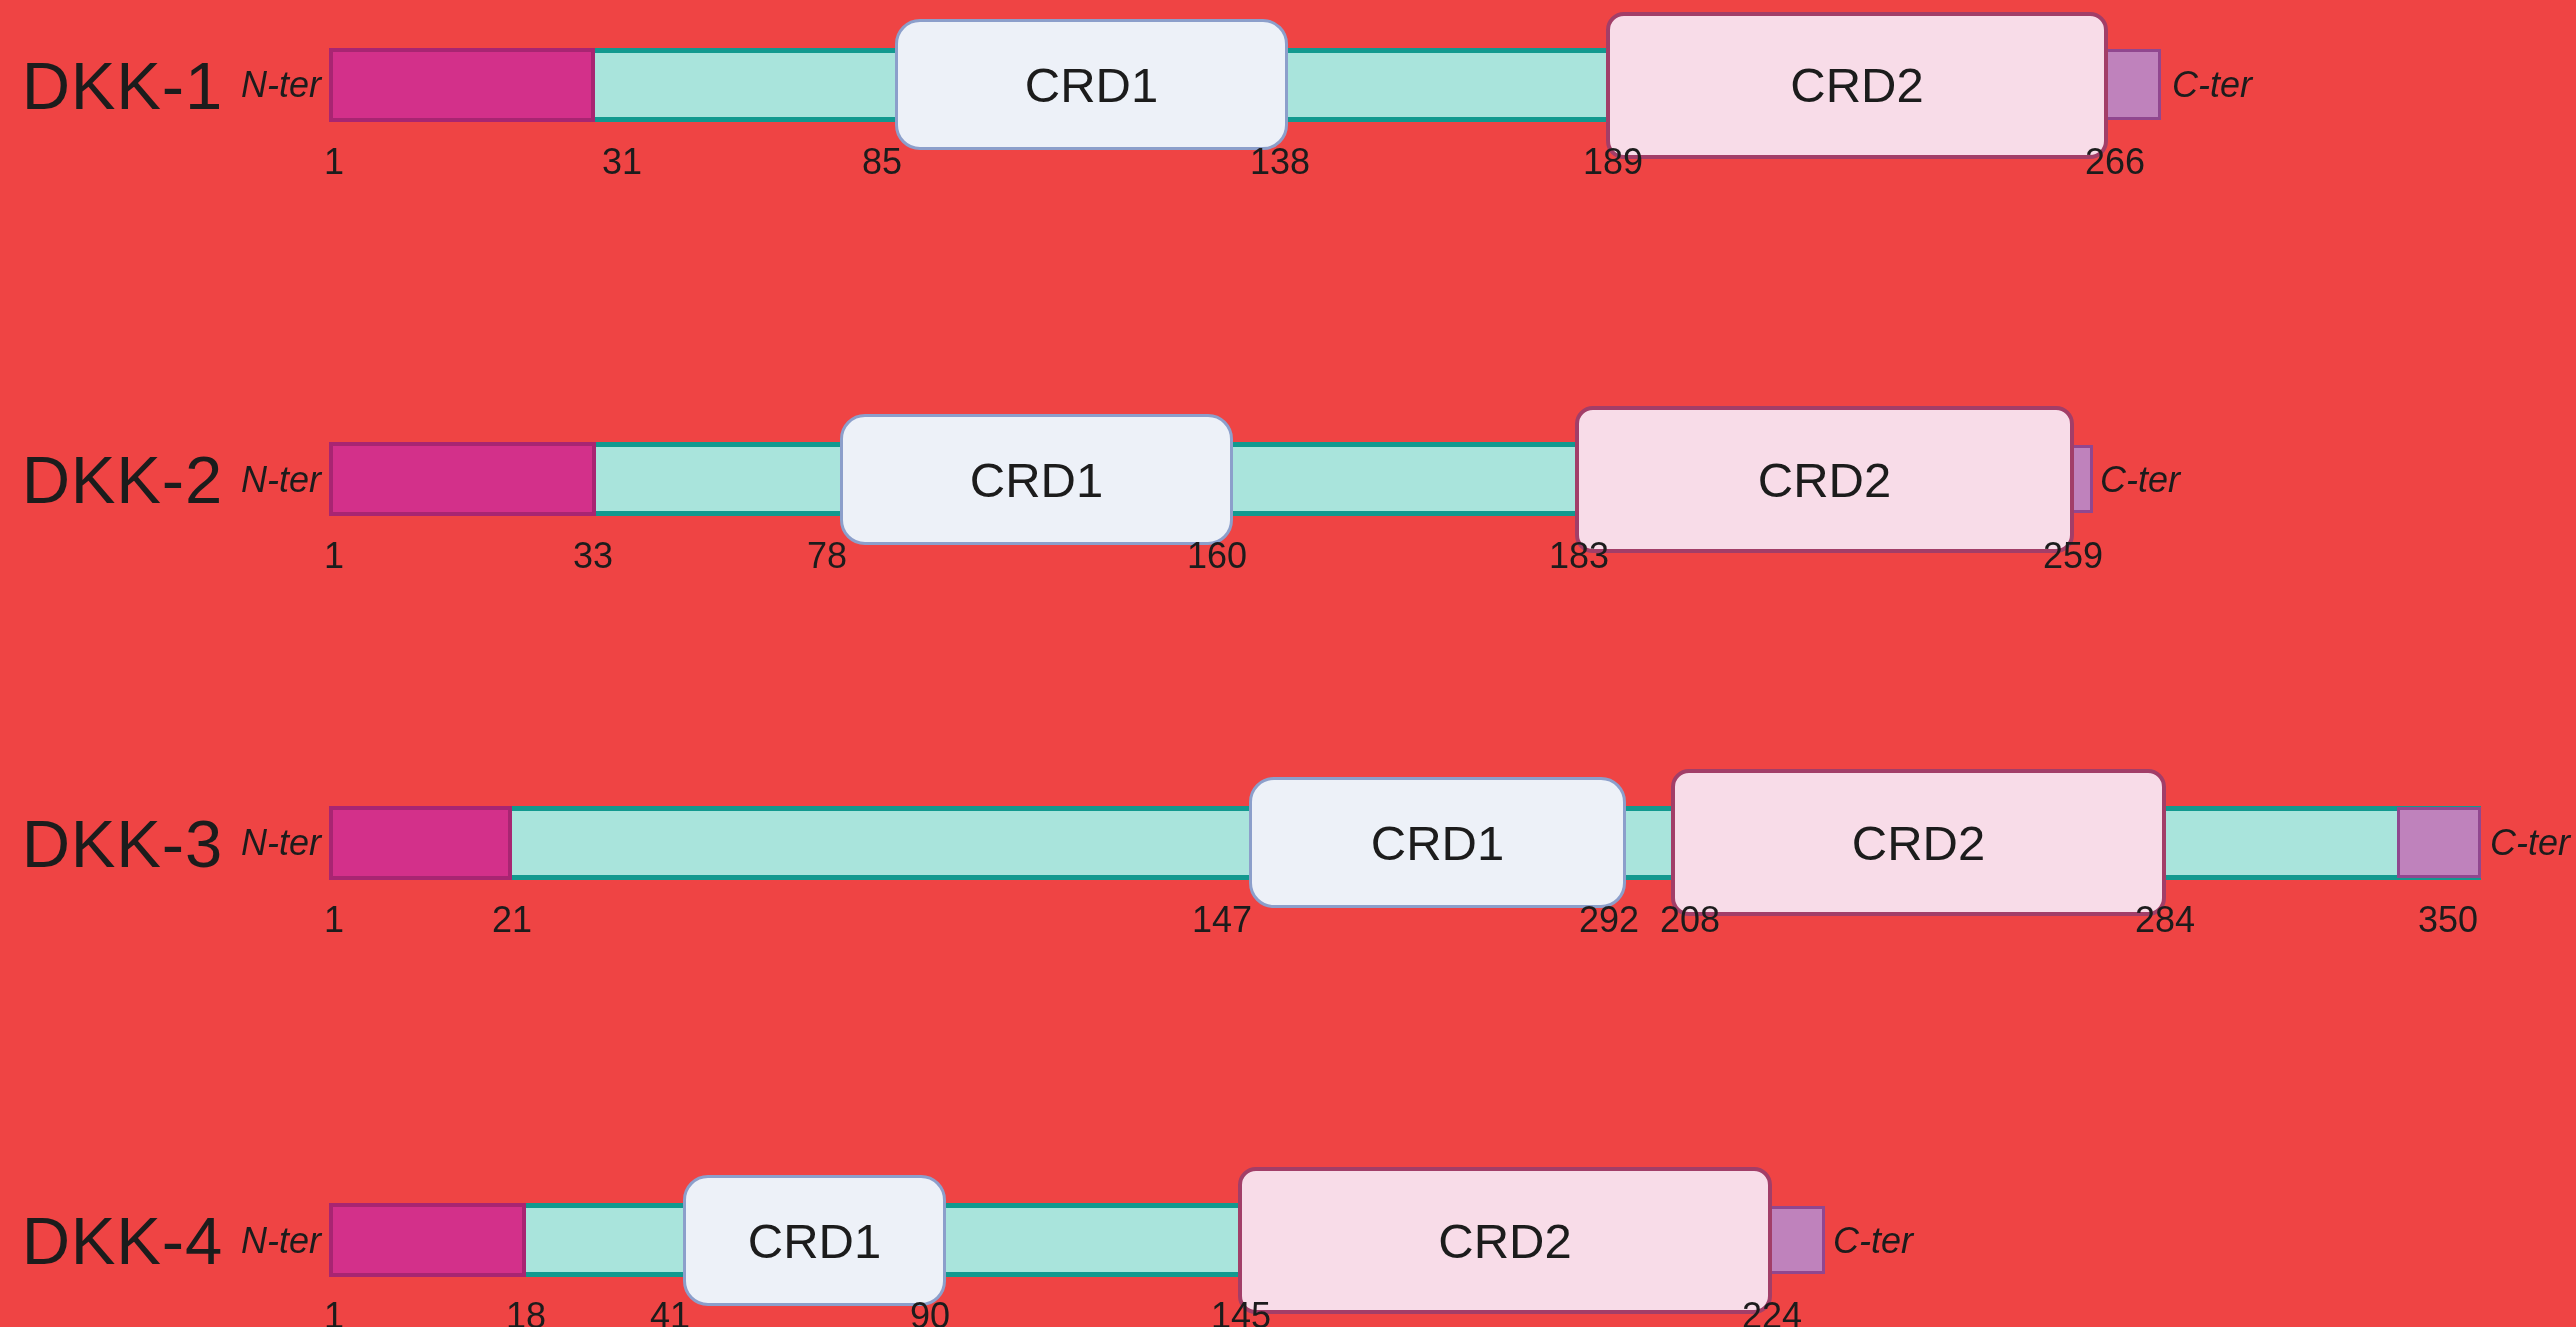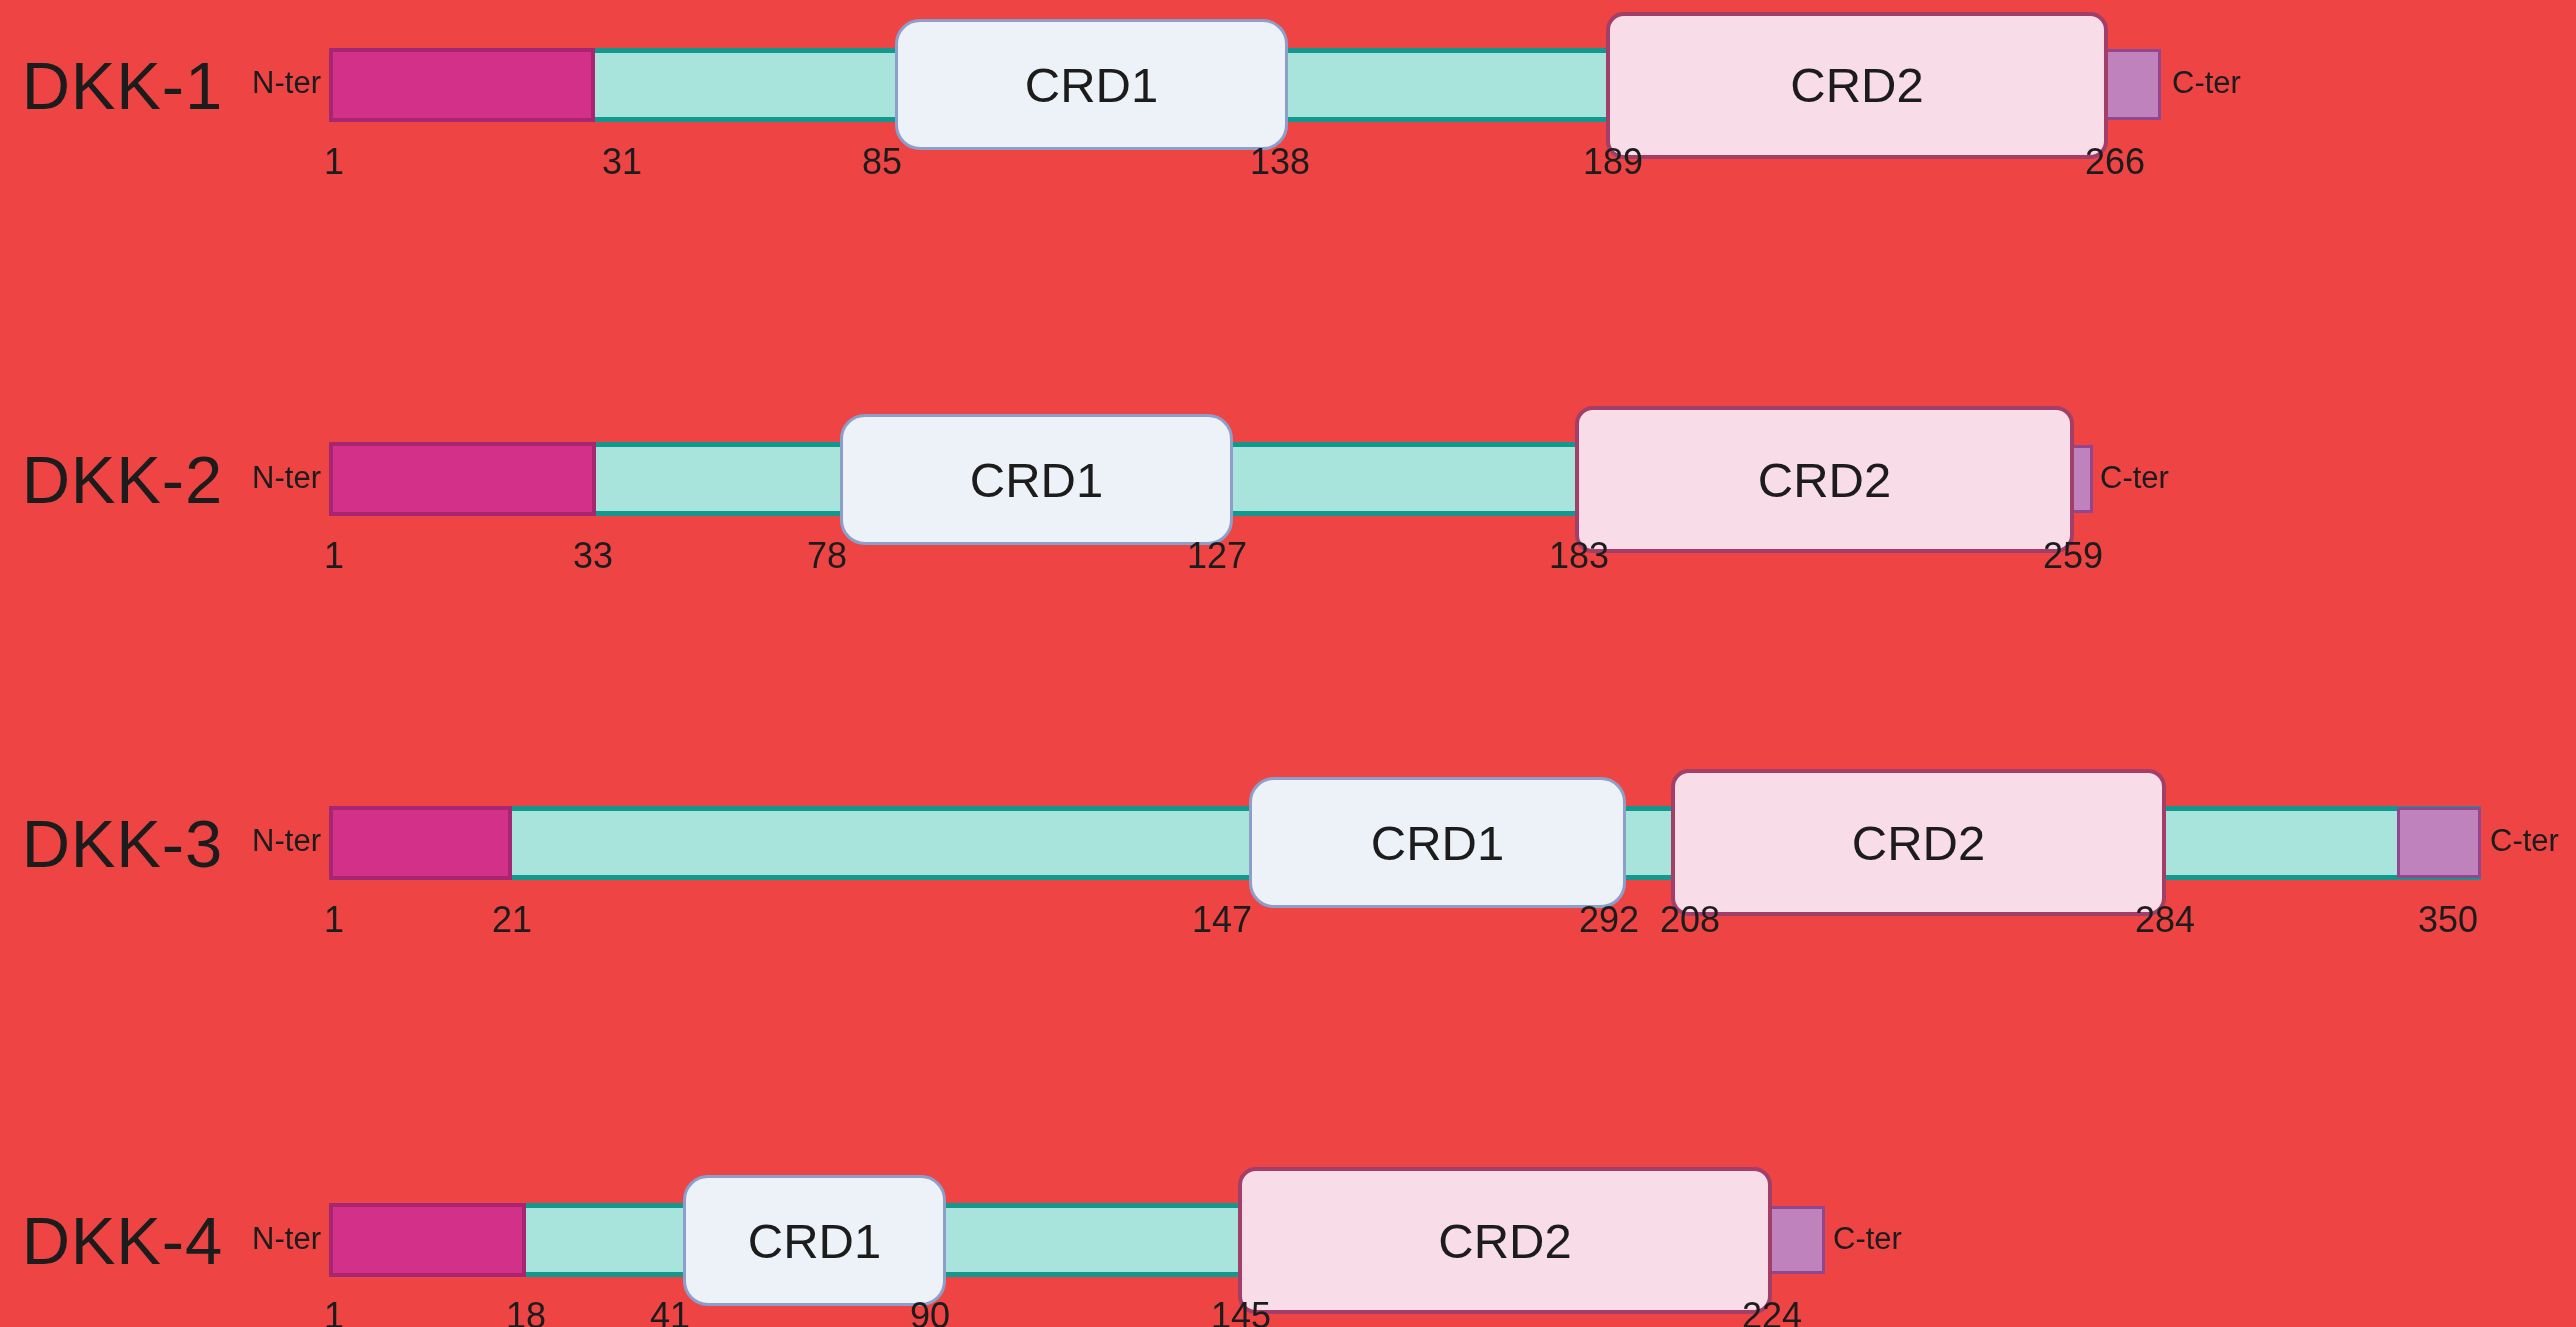--- a/index.html
+++ b/index.html
@@ -1,21 +1,21 @@
 <!DOCTYPE html>
 <html style="--teal-fill: #a9e4dc; --teal-border: #12998f; --signal-fill: #d3308a; --signal-border: #a82572; --crd1-fill: #edf1f8; --crd1-border: #8c9fcb; --crd2-fill: #f8dce8; --crd2-border: #a23e68; --sgy-fill: #f2e0b2; --sgy-border: #b0762d; --cter-fill: #bf82bc; --cter-border: #90478f; --text: #1c1c1c;font-size:12.4px"><head>
 <meta charset="utf-8">
 <style>
   html,body{margin:0;padding:0;background:#ffffff;}
   #canvas{
     position:relative;width:2576px;height:1328px;background:#ef4444;overflow:hidden;
     font-family:"Liberation Sans",sans-serif;color:var(--text,#1c1c1c);
   }
   .protein-name{position:absolute;font-size:67px;line-height:1;letter-spacing:0.8px;white-space:nowrap;z-index:4;}
-  .term-label{position:absolute;font-size:31px;line-height:1;white-space:nowrap;z-index:4;}
+  .term-label{position:absolute;font-size:36px;line-height:1;white-space:nowrap;z-index:4;font-style:italic;}
   .n-term{width:101px;text-align:right;}
   .bar{position:absolute;background:var(--teal-fill);border:5.4px solid var(--teal-border);box-sizing:border-box;z-index:1;}
   .signal{position:absolute;background:var(--signal-fill);border:4.6px solid var(--signal-border);box-sizing:border-box;z-index:2;}
   .cterbox{position:absolute;background:var(--cter-fill);border:3.9px solid var(--cter-border);box-sizing:border-box;z-index:2;}
   .domain{position:absolute;display:flex;align-items:center;justify-content:center;
           font-size:49px;box-sizing:border-box;z-index:3;white-space:nowrap;}
   .crd1{background:var(--crd1-fill);border:3.9px solid var(--crd1-border);border-radius:25px;margin-left:16px;}
   .crd2{background:var(--crd2-fill);border:4.6px solid var(--crd2-border);border-radius:18px;}
   .sgy{background:var(--sgy-fill);border:4.6px solid var(--sgy-border);border-radius:4.6px;}
   .tick{position:absolute;font-size:36px;line-height:1;width:124px;text-align:center;z-index:4;}
@@ -52,21 +52,21 @@
   <div class="domain crd1" style="left:824px;top:414px;width:393px;height:131px">
     <span>CRD1</span>
   </div>
   <div class="domain crd2" style="left:1575px;top:406px;width:499px;height:147px">
     <span>CRD2</span>
   </div>
   <div class="term-label" style="left:2100px;top:462px">C-ter</div>
   <div class="tick" style="left:272px;top:538px">1</div>
   <div class="tick" style="left:531px;top:538px">33</div>
   <div class="tick" style="left:765px;top:538px">78</div>
-  <div class="tick" style="left:1155px;top:538px">127</div>
+  <div class="tick" style="left:1155px;top:538px">160</div>
   <div class="tick" style="left:1517px;top:538px">183</div>
   <div class="tick" style="left:2011px;top:538px">259</div>
 
   <div class="protein-name" style="left:21.7px;top:810px">DKK-3</div>
   <div class="term-label n-term" style="left:220px;top:825px">N-ter</div>
   <div class="bar" style="left:329px;top:806px;width:2152px;height:74px"></div>
   <div class="signal" style="left:329px;top:806px;width:183px;height:74px"></div>
   <div class="cterbox" style="left:2397px;top:807px;width:84px;height:71px"></div>
   <div class="domain crd1" style="left:1233px;top:777px;width:377px;height:131px">
     <span>CRD1</span>

